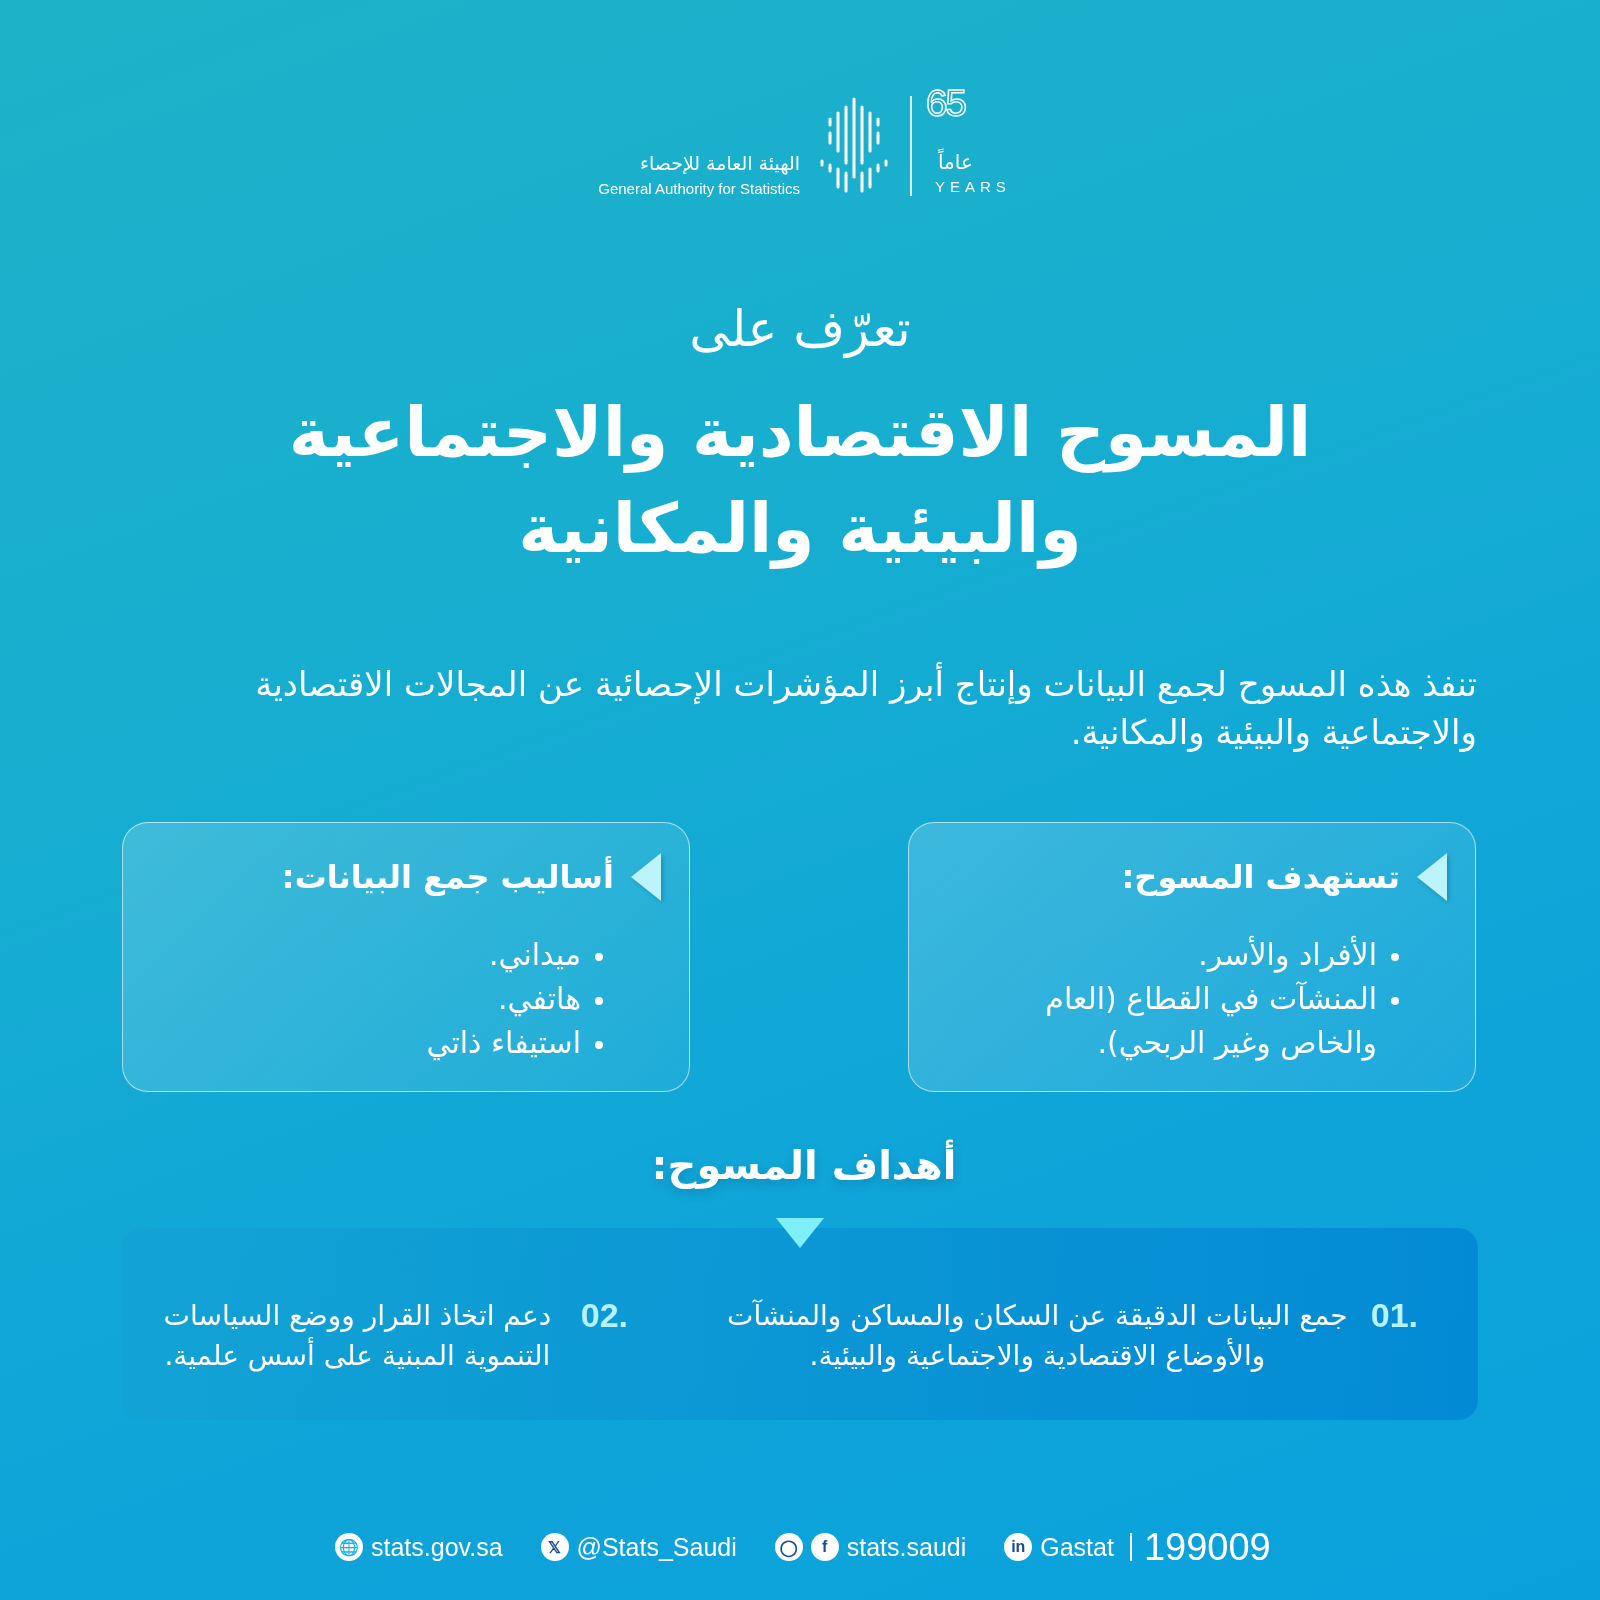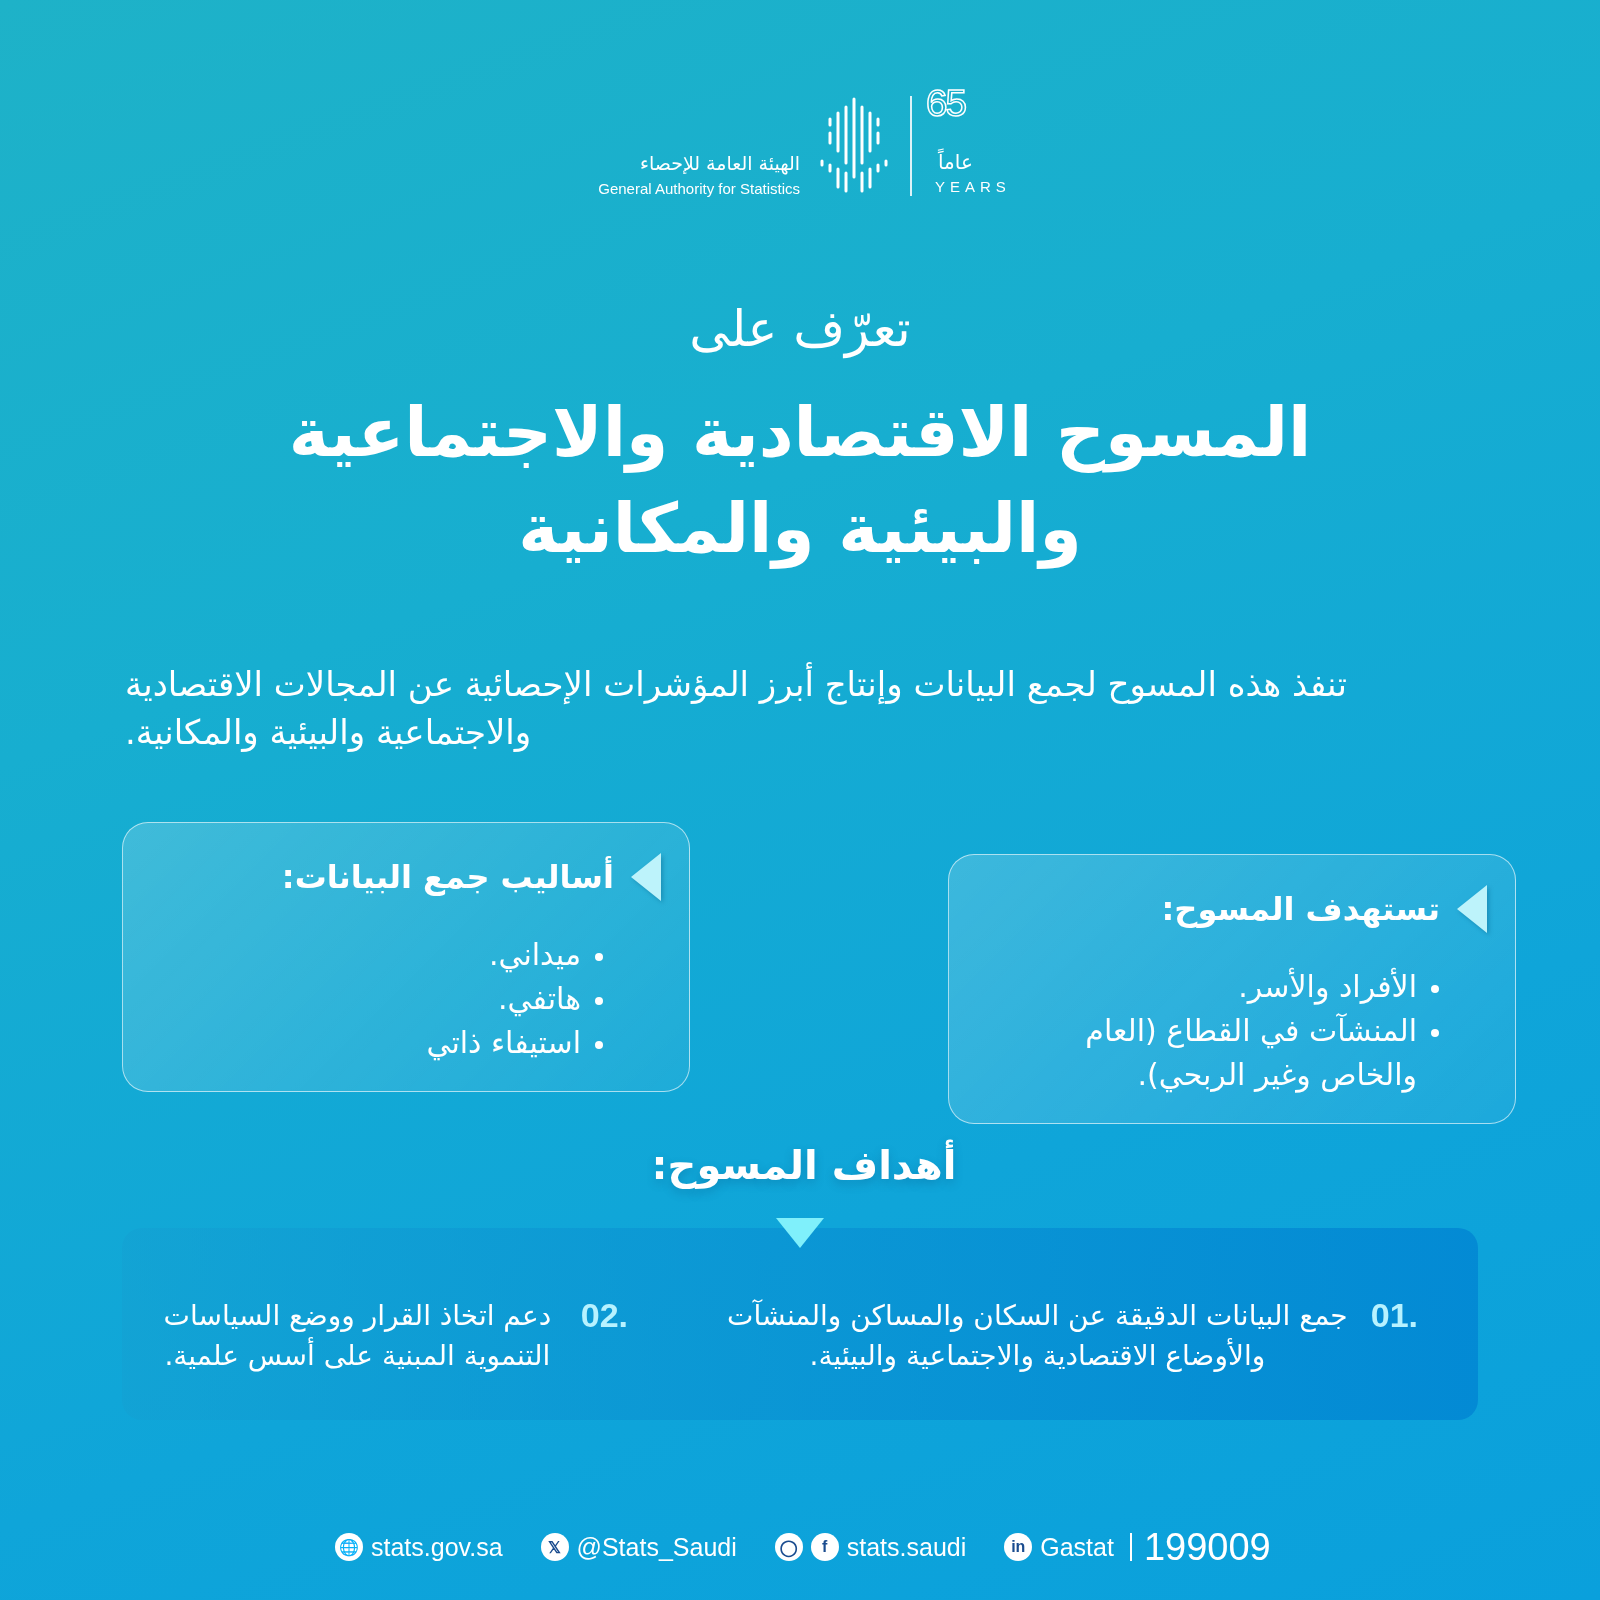--- a/index.html
+++ b/index.html
@@ -19,30 +19,30 @@
   .divider-v { position: absolute; left: 330px; top: 6px; width: 2px; height: 100px; background: rgba(255,255,255,0.85); }
   .years-num { position: absolute; left: 345px; top: -6px; font-size: 39px; font-weight: 300; letter-spacing: -4px; color: transparent; -webkit-text-stroke: 1.5px #fff; font-family: Liberation Mono, monospace; }
   .years-ar { position: absolute; left: 358px; top: 60px; font-size: 20px; direction: rtl; }
   .years-en { position: absolute; left: 355px; top: 88px; font-size: 15px; letter-spacing: 5px; font-family: "Liberation Sans", sans-serif; }
 
   
   .intro { left: 0; width: 1600px; top: 300px; text-align: center; font-size: 50px; font-weight: 300; direction: rtl; }
   .title { left: 0; width: 1600px; top: 385px; text-align: center; font-size: 68px; font-weight: bold; line-height: 96px; direction: rtl; }
 
   
-  .desc { left: 125px; width: 1352px; top: 660px; font-size: 34px; line-height: 48px; direction: rtl; text-align: left; }
+  .desc { left: 125px; width: 1352px; top: 660px; font-size: 34px; line-height: 48px; direction: rtl; text-align: right; }
 
   
   .card {
     position: absolute; top: 822px; width: 568px; height: 270px;
     border: 1.5px solid rgba(255,255,255,0.6); border-radius: 26px;
     background: linear-gradient(135deg, rgba(255,255,255,0.18), rgba(255,255,255,0.06));
     box-sizing: border-box; direction: rtl;
   }
-  .card.right { left: 948px; margin-top: 32px; }
+  .card.right { left: 908px; }
   .card.left  { left: 122px; }
   .card-head { position: absolute; right: 28px; top: 30px; display: flex; align-items: center; gap: 17px; }
   .tri-left { width: 0; height: 0; border-top: 24px solid transparent; border-bottom: 24px solid transparent; border-right: 30px solid #bdf3fb; filter: drop-shadow(2px 2px 2px rgba(0,80,120,0.35)); }
   .card-title { font-size: 32px; font-weight: bold; }
   .card-list { position: absolute; right: 72px; top: 110px; margin: 0; padding: 0; list-style: none; font-size: 30px; line-height: 44px; }
   .card-list li { position: relative; padding-right: 22px; }
   .card-list li::before { content: ""; position: absolute; right: 0; top: 20px; width: 8px; height: 8px; border-radius: 50%; background: #fff; }
 
   
   .goals-title { left: 4px; width: 1600px; top: 1142px; text-align: center; font-size: 40px; font-weight: bold; direction: rtl; text-shadow: 0 4px 10px rgba(0,70,120,0.25); }

